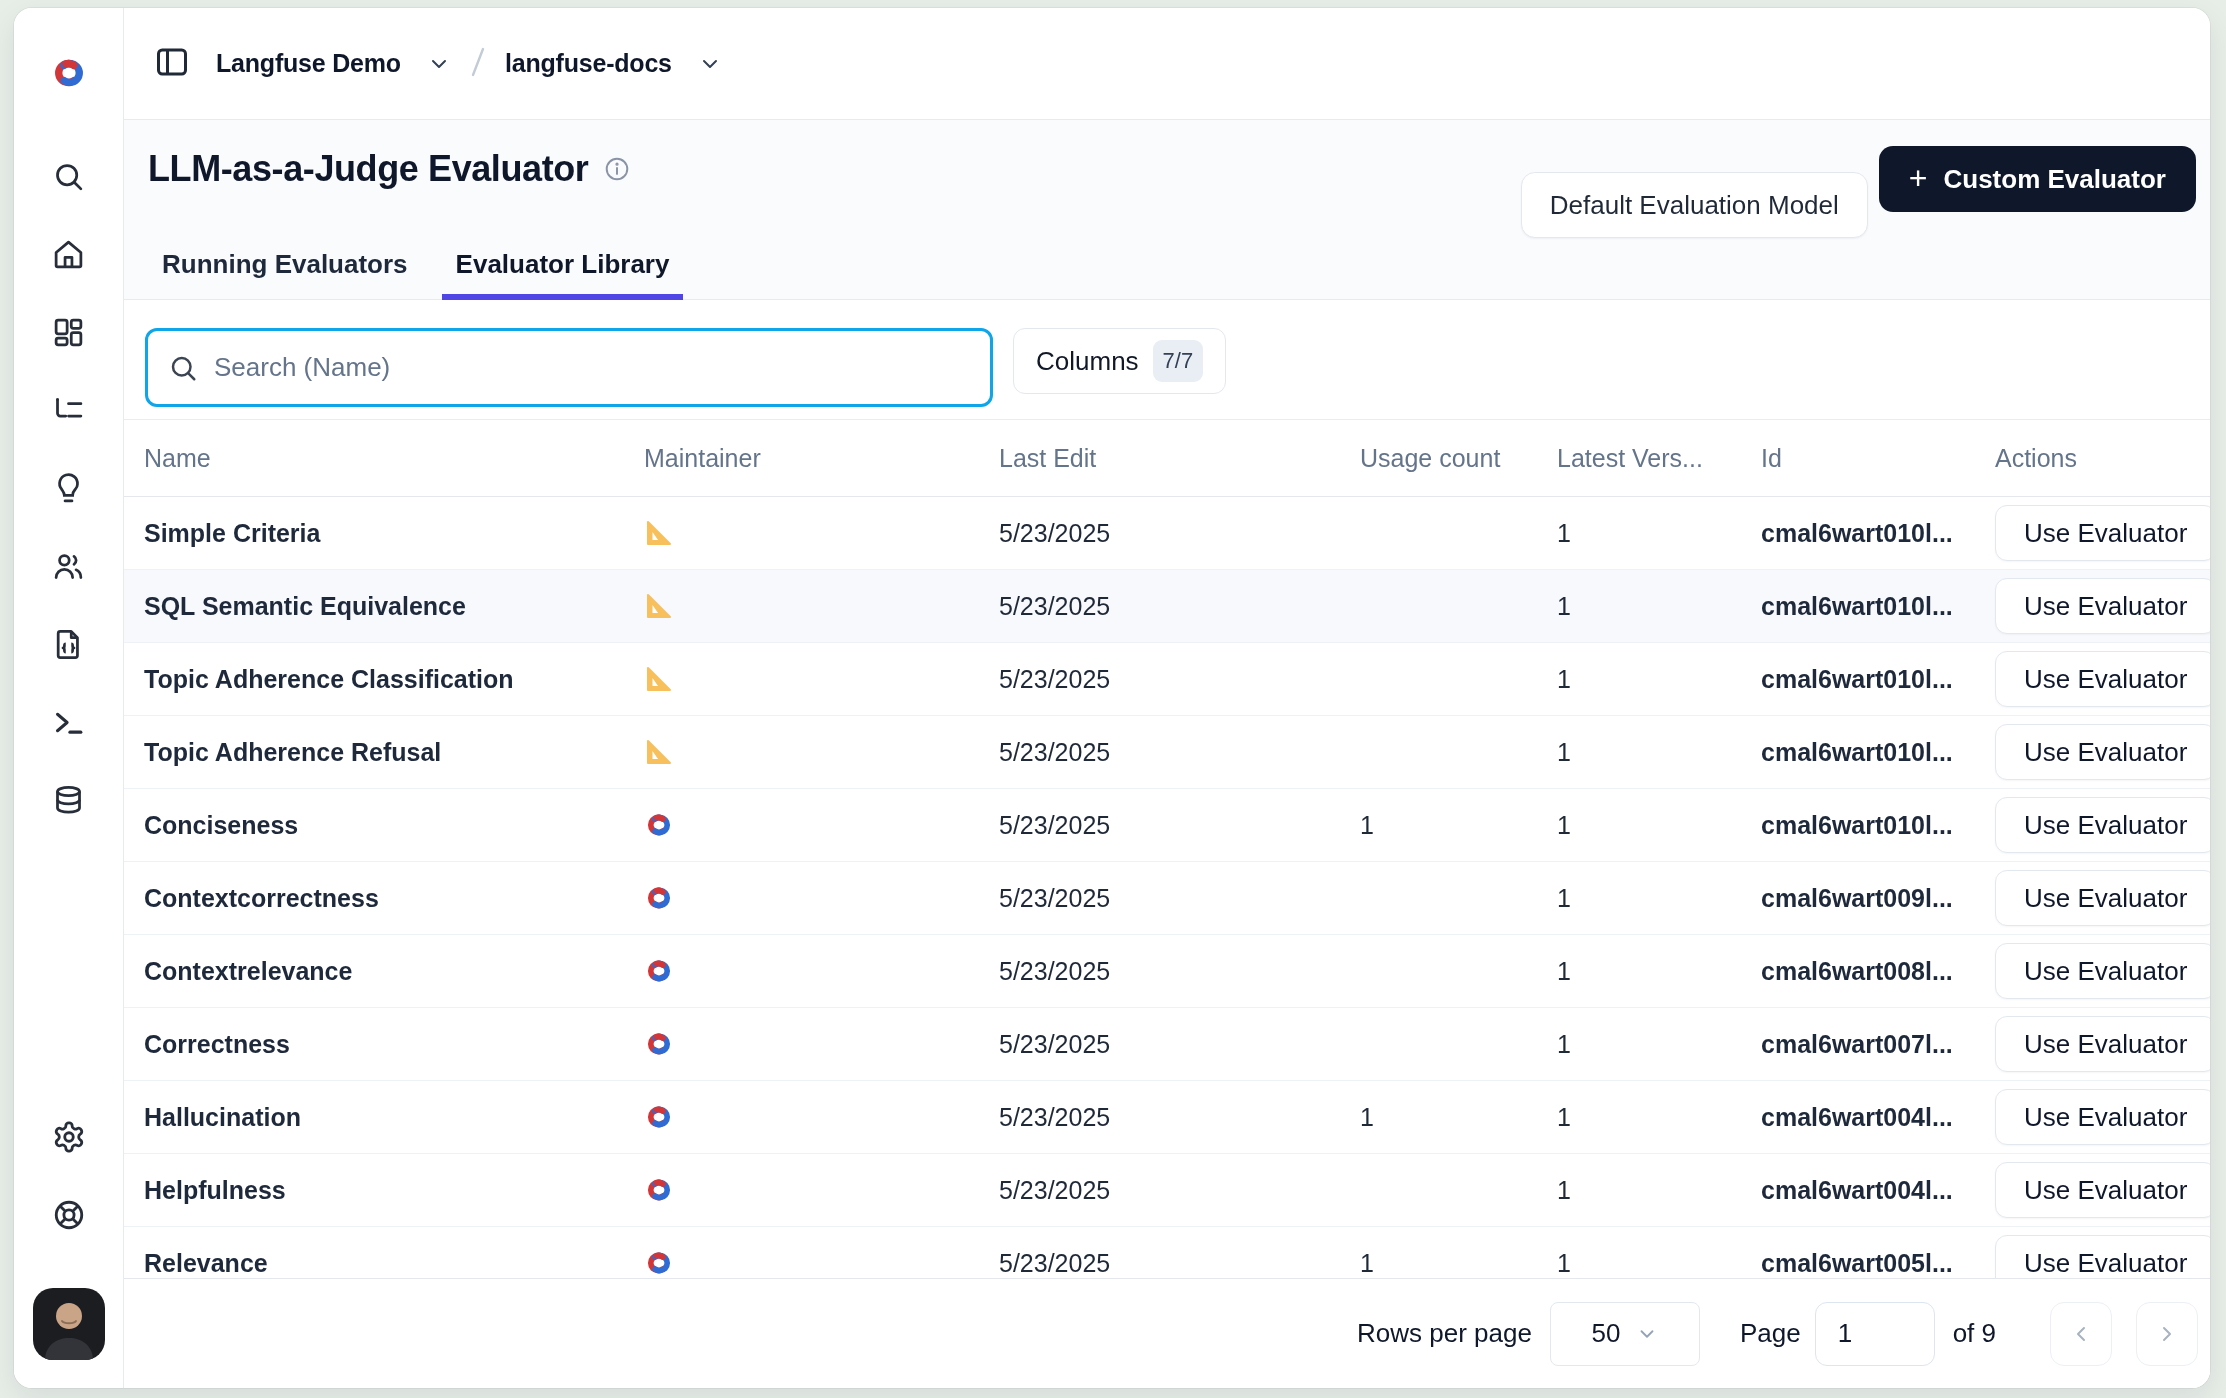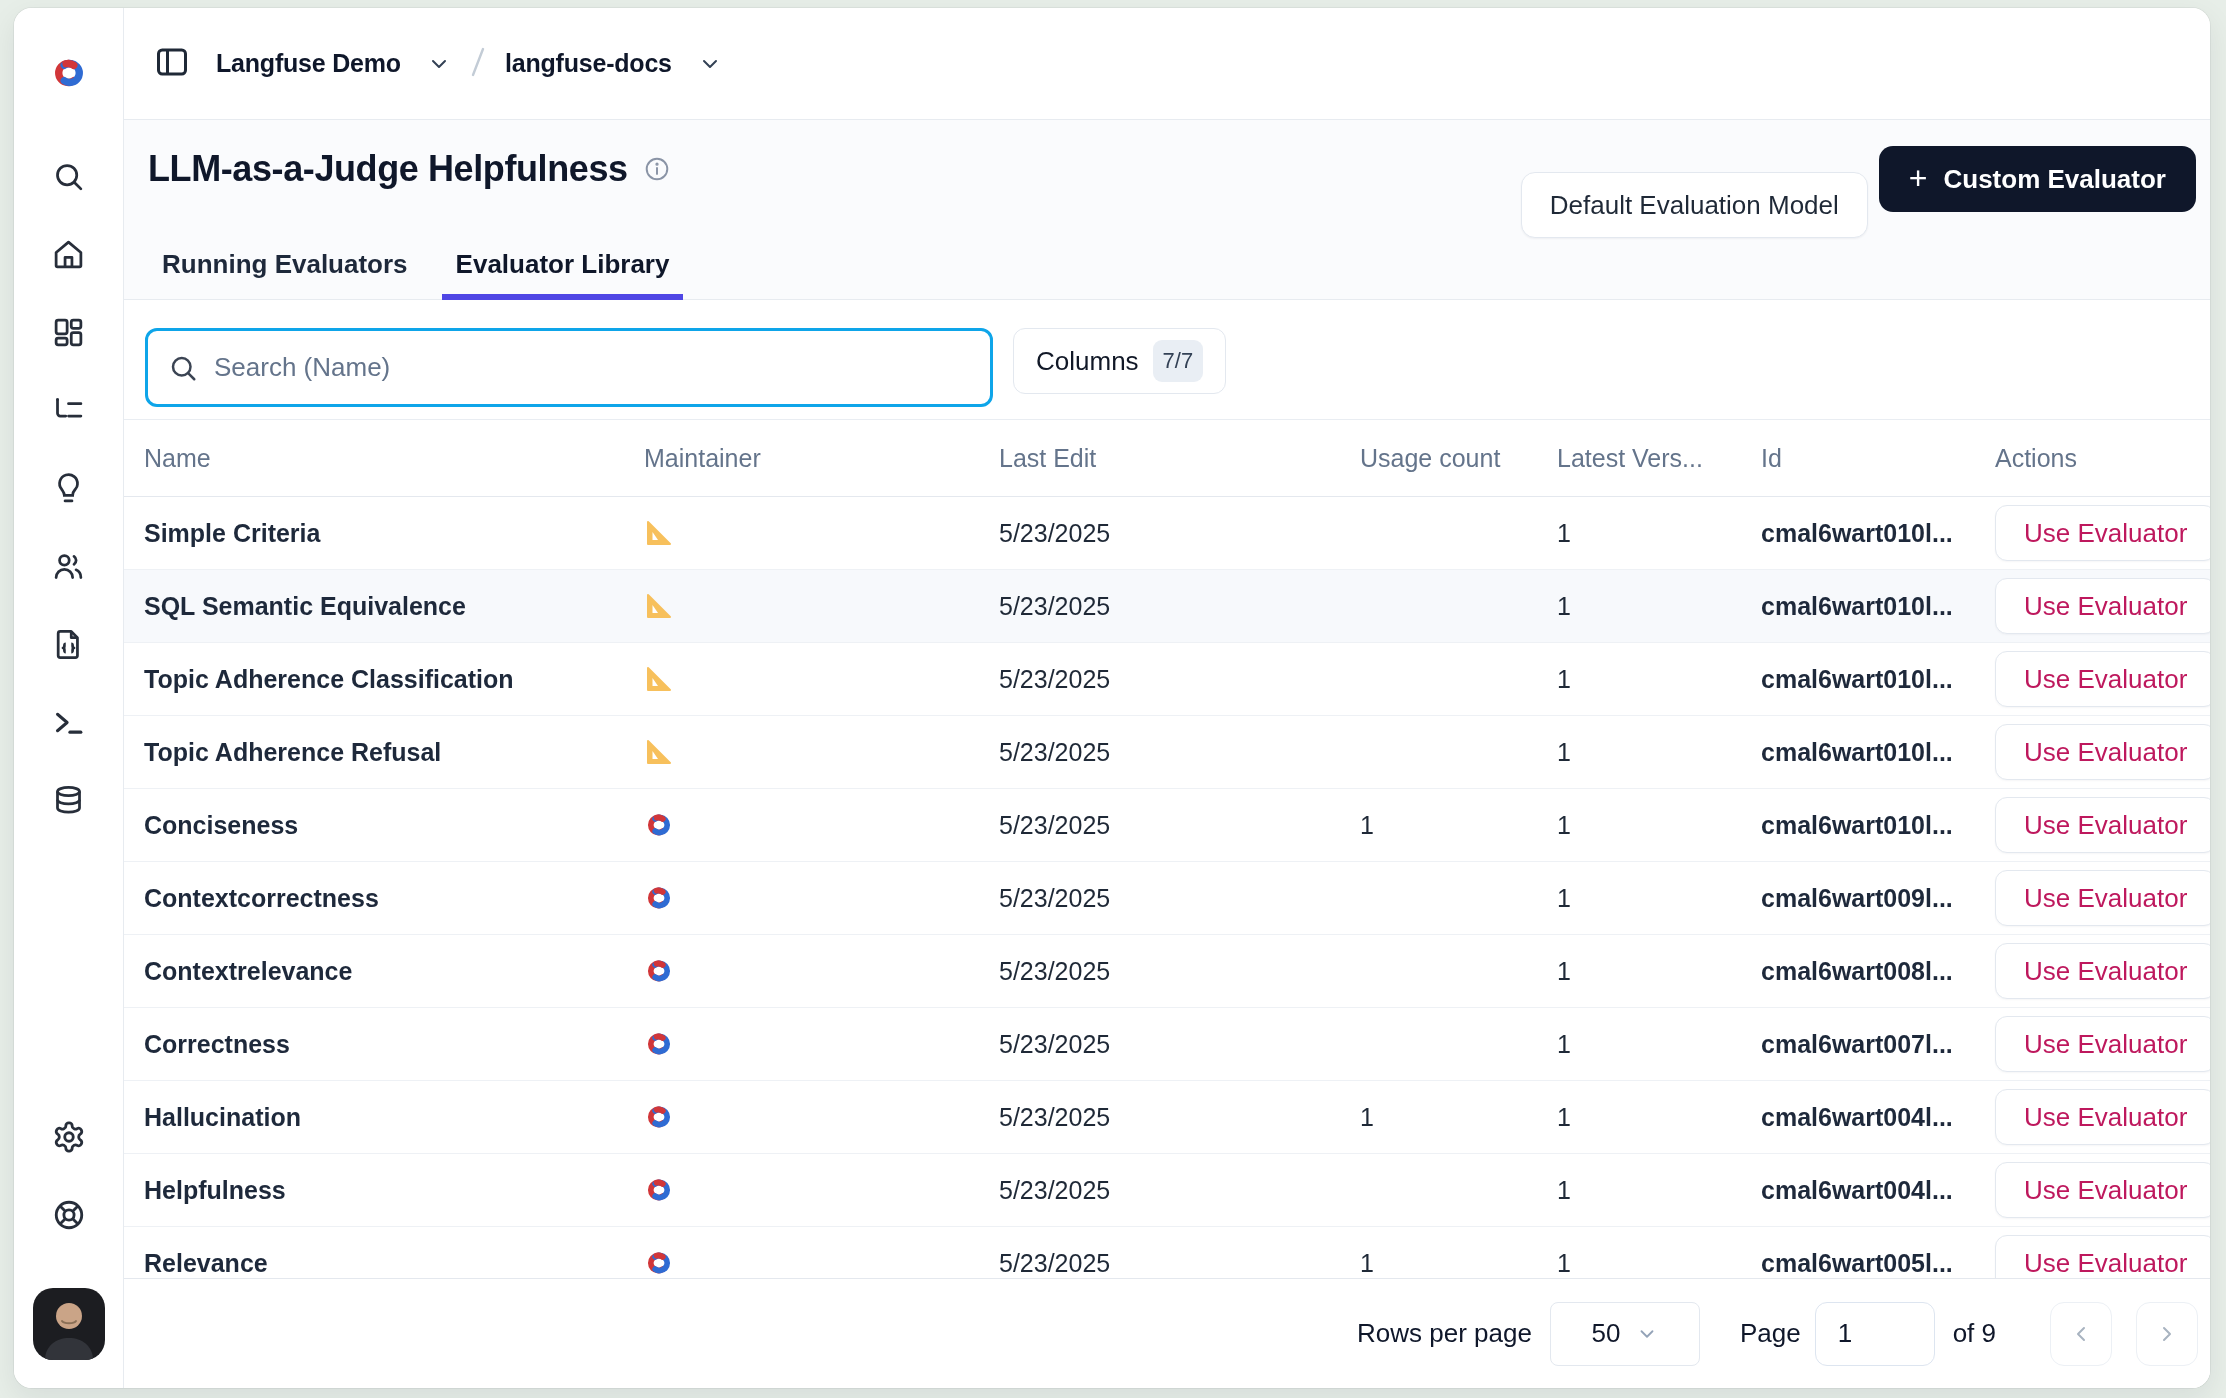--- a/index.html
+++ b/index.html
@@ -95,21 +95,21 @@
   .c-name   { left:20px; }
   .c-maint  { left:520px; }
   .c-edit   { left:875px; }
   .c-usage  { left:1236px; }
   .c-latest { left:1433px; }
   .c-id     { left:1637px; }
   .c-act    { left:1871px; }
   .name, .id { font-weight:700; color:#1e293b; }
   .use-btn {
     height:56px; padding:0 28px; border:1px solid #e3e8ef; border-radius:12px; background:#fff;
-    font-size:26px; font-weight:500; color:#be185d; box-shadow:0 1px 2px rgba(15,23,42,.04);
+    font-size:26px; font-weight:500; color:#0f172a; box-shadow:0 1px 2px rgba(15,23,42,.04);
     cursor:pointer; white-space:nowrap; font-family:inherit;
   }
   
   .footer {
     position:absolute; left:0; right:0; bottom:0; height:110px; border-top:1px solid #e4e8ee;
     display:flex; align-items:center; justify-content:flex-end; padding-right:12px; background:#fff;
   }
   .f-label { font-size:26px; font-weight:500; color:#0f172a; }
   .select-box {
     margin-left:18px; width:150px; height:64px; border:1px solid #e3e8ef; border-radius:8px;
@@ -255,21 +255,21 @@
       <svg width="24" height="24" viewBox="0 0 24 24" fill="none" stroke="#334155" stroke-width="2" stroke-linecap="round" stroke-linejoin="round">
           <path d="m6 9 6 6 6-6"></path>
         </svg>
     </span>
   </div>
 
   <div class="main">
 
     <div class="page-header">
       <div class="title-row">
-        <h1>LLM-as-a-Judge Helpfulness</h1>
+        <h1>LLM-as-a-Judge Evaluator</h1>
         <span class="info-icon">
           <svg width="26" height="26" viewBox="0 0 24 24" fill="none" stroke="#8a94a6" stroke-width="1.8" stroke-linecap="round">
               <circle cx="12" cy="12" r="9.5"></circle>
               <line x1="12" y1="11" x2="12" y2="16.5"></line>
               <circle cx="12" cy="7.6" r="0.6" fill="#8a94a6"></circle>
             </svg>
         </span>
       </div>
       <div class="header-actions">
         <button class="btn-outline">Default Evaluation Model</button>

